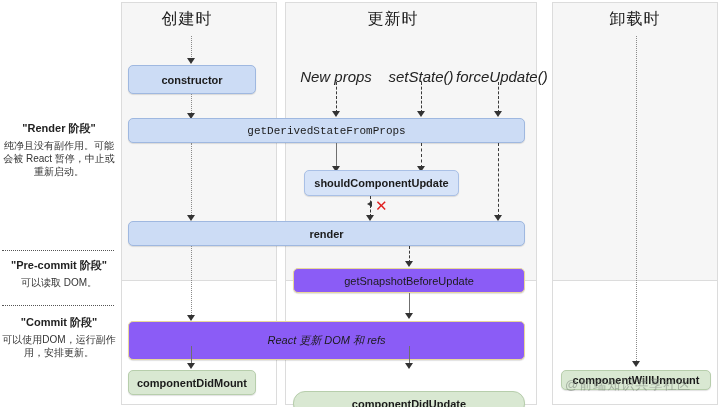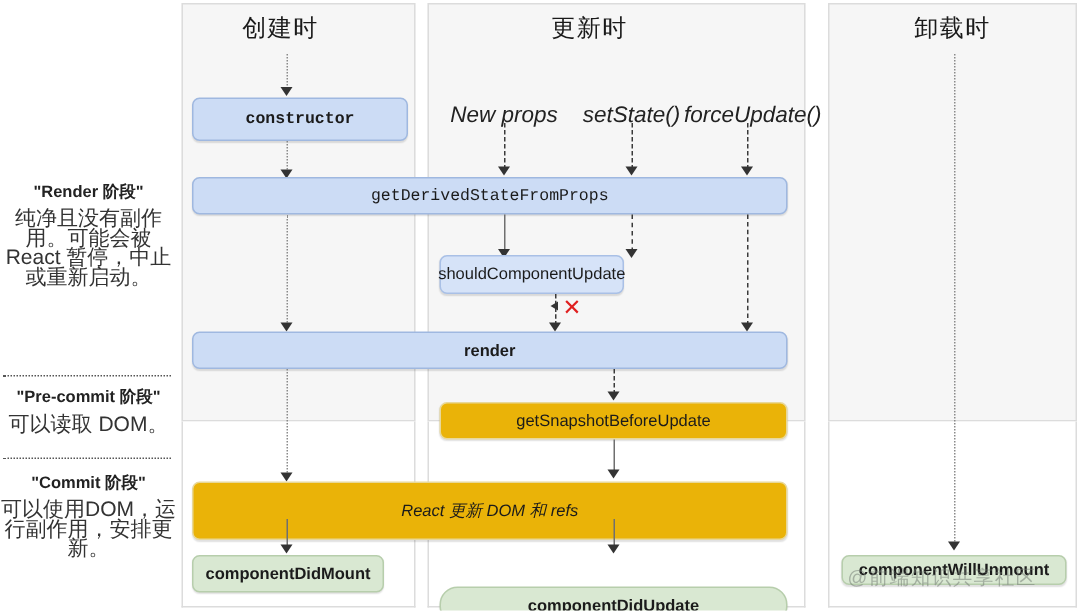--- a/index.html
+++ b/index.html
@@ -18,36 +18,36 @@
 
   .col-title{
     position:absolute;text-align:center;
     font-size:16px;color:#1a1a1a;font-weight:400;
     letter-spacing:1px;
   }
 
   
   .phase{position:absolute;text-align:center;width:118px;left:0;}
   .phase-title{font-size:11px;color:#222;font-weight:700;line-height:15px;}
-  .phase-desc{font-size:14px;color:#333;line-height:13px;margin-top:3px;}
+  .phase-desc{font-size:10px;color:#333;line-height:13px;margin-top:3px;}
   .dotline{position:absolute;left:2px;width:112px;height:0;
            border-top:1px dotted #555;}
 
   
   .box{
     position:absolute;box-sizing:border-box;
     border-radius:5px;
     display:flex;align-items:center;justify-content:center;
     font-size:11px;color:#1b1b1b;
     text-align:center;
     box-shadow:0 1px 1px rgba(0,0,0,.12);
   }
   .box.blue{background:#ccdcf5;border:1px solid #9fb8e0;}
   .box.blue-lite{background:#d6e3f8;border:1px solid #a9c0e6;}
-  .box.yellow{background:#eab308;border:1px solid #e8d89a;text-align:right;}
+  .box.yellow{background:#8b5cf6;border:1px solid #e8d89a;text-align:right;}
   .box.green{background:#d9e8d2;border:1px solid #b7ceac;}
   .box.bold{font-weight:700;}
   .box.ital{font-style:italic;}
 
   
   .vline{position:absolute;width:0;border-left:1px solid #6f6f6f;}
   .vdot{position:absolute;width:0;border-left:1px dotted #8a8a8a;}
   .vdash{position:absolute;width:0;border-left:1px dashed #3a3a3a;}
   .arrow{position:absolute;width:0;height:0;
          border-left:4px solid transparent;border-right:4px solid transparent;
@@ -99,21 +99,21 @@
   <div class="dotline" style="top:305px;"></div>
 
   <div class="phase" style="top:315px;">
     <div class="phase-title">"Commit 阶段"</div>
     <div class="phase-desc">可以使用DOM，运行副作用，安排更新。</div>
   </div>
 
   <div class="vdot" style="left:191px;top:36px;height:23px;"></div>
   <div class="arrow" style="left:187px;top:58px;"></div>
 
-  <div class="box blue bold" style="left:128px;top:65px;width:144px;height:29px;font-family:Liberation Mono, monospace;">constructor</div>
+  <div class="box blue bold" style="left:128px;top:65px;width:128px;height:29px;">constructor</div>
 
   <div class="vdot" style="left:191px;top:94px;height:21px;"></div>
   <div class="arrow" style="left:187px;top:113px;"></div>
 
   <div class="box blue" style="left:128px;top:118px;width:397px;height:25px;font-family:Liberation Mono, monospace;">getDerivedStateFromProps</div>
 
   <div class="vdot" style="left:191px;top:143px;height:74px;"></div>
   <div class="arrow" style="left:187px;top:215px;"></div>
 
   <div class="box blue bold" style="left:128px;top:221px;width:397px;height:25px;">render</div>
@@ -143,21 +143,21 @@
 
   <div class="vline" style="left:336px;top:143px;height:25px;"></div>
   <div class="arrow" style="left:332px;top:166px;"></div>
 
   <div class="vdash" style="left:421px;top:143px;height:25px;"></div>
   <div class="arrow" style="left:417px;top:166px;"></div>
 
   <div class="vdash" style="left:498px;top:143px;height:74px;"></div>
   <div class="arrow" style="left:494px;top:215px;"></div>
 
-  <div class="box blue-lite" style="left:293px;top:170px;width:123px;height:26px;">shouldComponentUpdate</div>
+  <div class="box blue-lite" style="left:304px;top:170px;width:155px;height:26px;font-weight:bold;">shouldComponentUpdate</div>
 
   <div class="vdash" style="left:370px;top:196px;height:21px;"></div>
   <div class="arrow" style="left:366px;top:215px;"></div>
 
   <div class="xarrow" style="left:367px;top:201px;"></div>
   <div class="xmark" style="left:375px;top:198px;">✕</div>
 
   <div class="vdash" style="left:409px;top:246px;height:17px;"></div>
   <div class="arrow" style="left:405px;top:261px;"></div>
 

